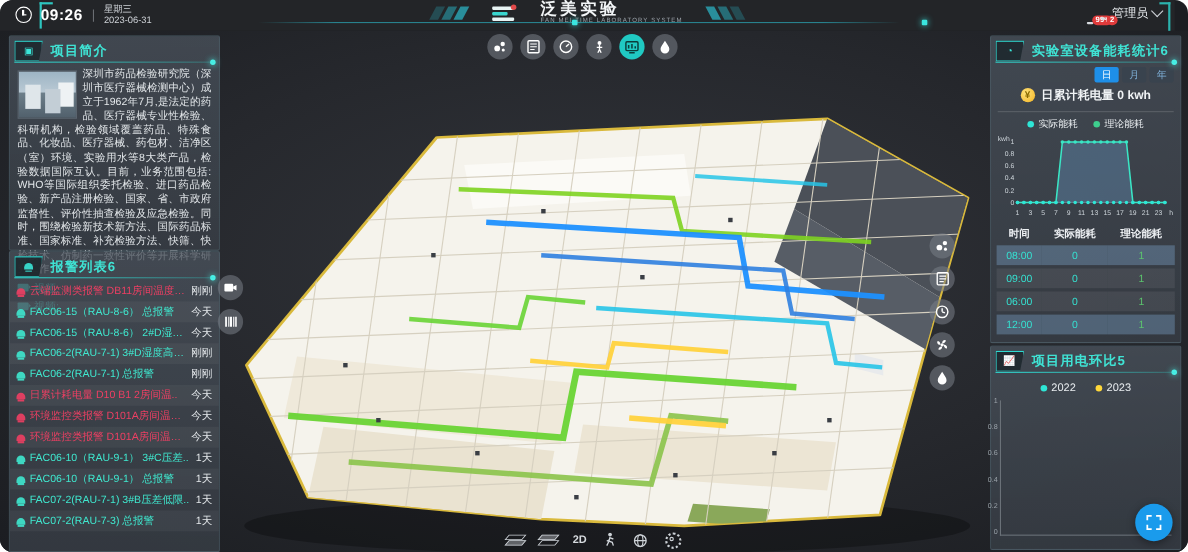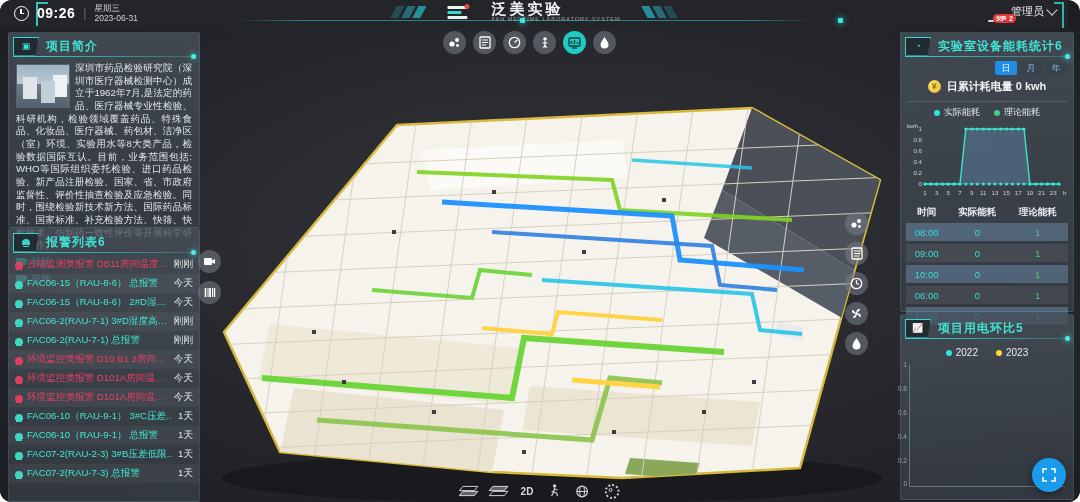--- a/index.html
+++ b/index.html
@@ -395,21 +395,21 @@
           <span class="a-text">FAC06-2(RAU-7-1) 3#D湿度高限..</span>
           <span class="a-time">刚刚</span>
         </div>
         <div class="alarm-row">
           <span class="mini-bell"></span>
           <span class="a-text">FAC06-2(RAU-7-1) 总报警</span>
           <span class="a-time">刚刚</span>
         </div>
         <div class="alarm-row danger">
           <span class="mini-bell"></span>
-          <span class="a-text">环境监控类报警 D10 B1 2房间温..</span>
+          <span class="a-text">日累计耗电量 D10 B1 2房间温..</span>
           <span class="a-time">今天</span>
         </div>
         <div class="alarm-row danger">
           <span class="mini-bell"></span>
           <span class="a-text">环境监控类报警 D101A房间温度下</span>
           <span class="a-time">今天</span>
         </div>
         <div class="alarm-row danger">
           <span class="mini-bell"></span>
           <span class="a-text">环境监控类报警 D101A房间温度上..</span>
@@ -420,21 +420,21 @@
           <span class="a-text">FAC06-10（RAU-9-1） 3#C压差..</span>
           <span class="a-time">1天</span>
         </div>
         <div class="alarm-row">
           <span class="mini-bell"></span>
           <span class="a-text">FAC06-10（RAU-9-1） 总报警</span>
           <span class="a-time">1天</span>
         </div>
         <div class="alarm-row">
           <span class="mini-bell"></span>
-          <span class="a-text">FAC07-2(RAU-2-3) 3#B压差低限..</span>
+          <span class="a-text">FAC07-2(RAU-7-1) 3#B压差低限..</span>
           <span class="a-time">1天</span>
         </div>
         <div class="alarm-row">
           <span class="mini-bell"></span>
           <span class="a-text">FAC07-2(RAU-7-3) 总报警</span>
           <span class="a-time">1天</span>
         </div>
       </div>
   </div>
 
@@ -549,25 +549,20 @@
           <tr class="row hl">
             <td class="c-time">08:00</td>
             <td class="c-act">0</td>
             <td class="c-theo">1</td>
           </tr>
           <tr class="row">
             <td class="c-time">09:00</td>
             <td class="c-act">0</td>
             <td class="c-theo">1</td>
           </tr>
-          <tr class="row hl">
-            <td class="c-time">10:00</td>
-            <td class="c-act">0</td>
-            <td class="c-theo">1</td>
-          </tr>
           <tr class="row">
             <td class="c-time">06:00</td>
             <td class="c-act">0</td>
             <td class="c-theo">1</td>
           </tr>
           <tr class="row hl">
             <td class="c-time">12:00</td>
             <td class="c-act">0</td>
             <td class="c-theo">1</td>
           </tr>

